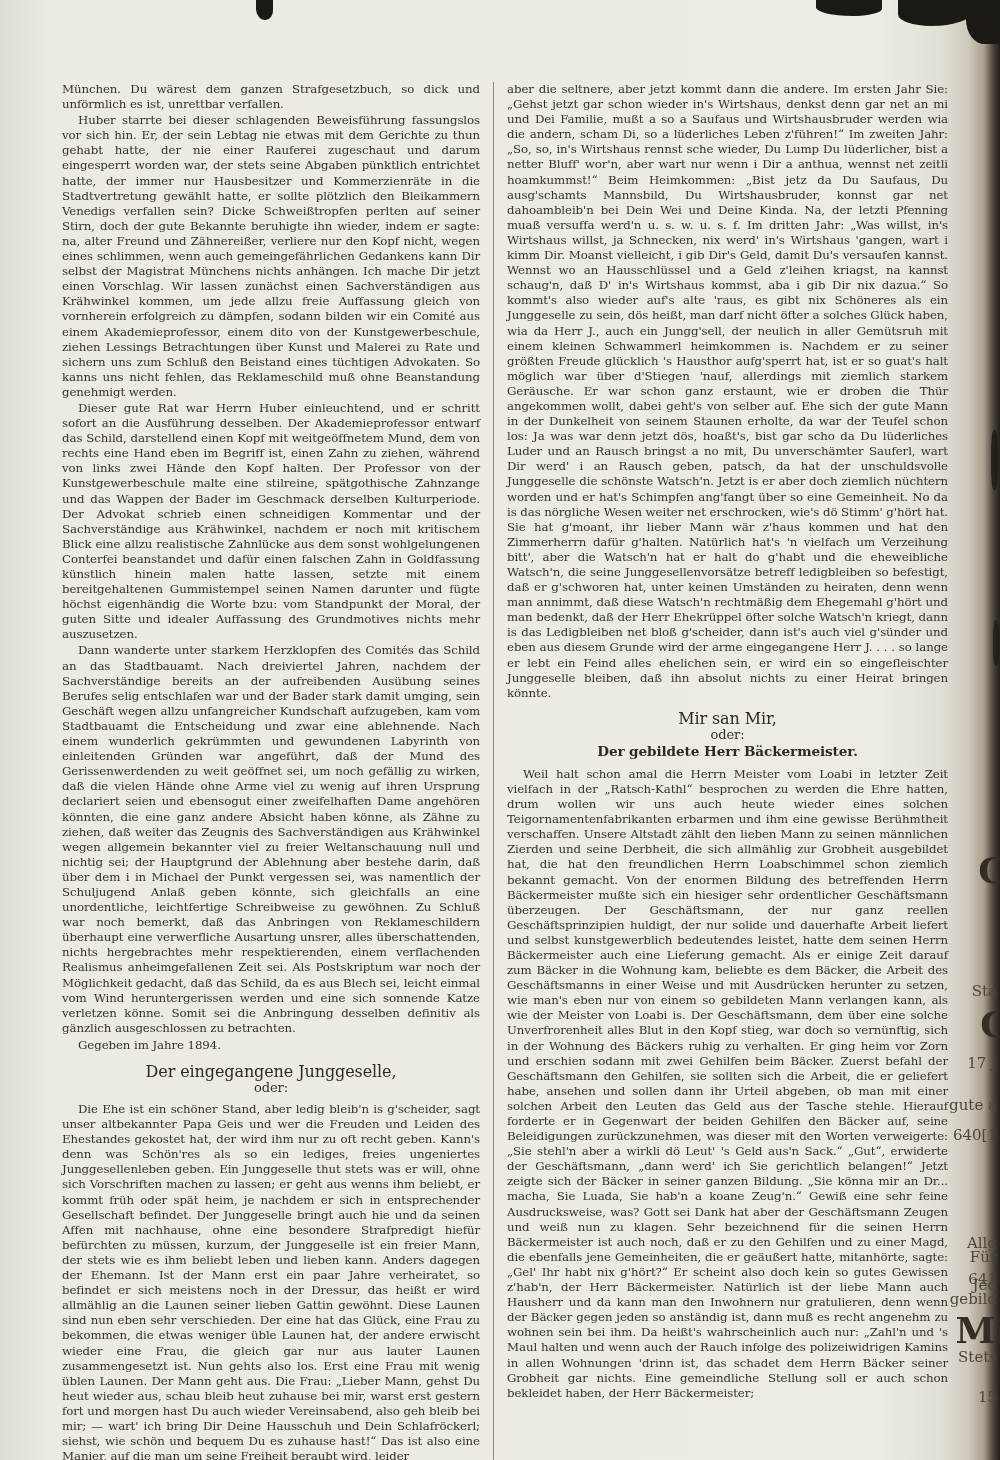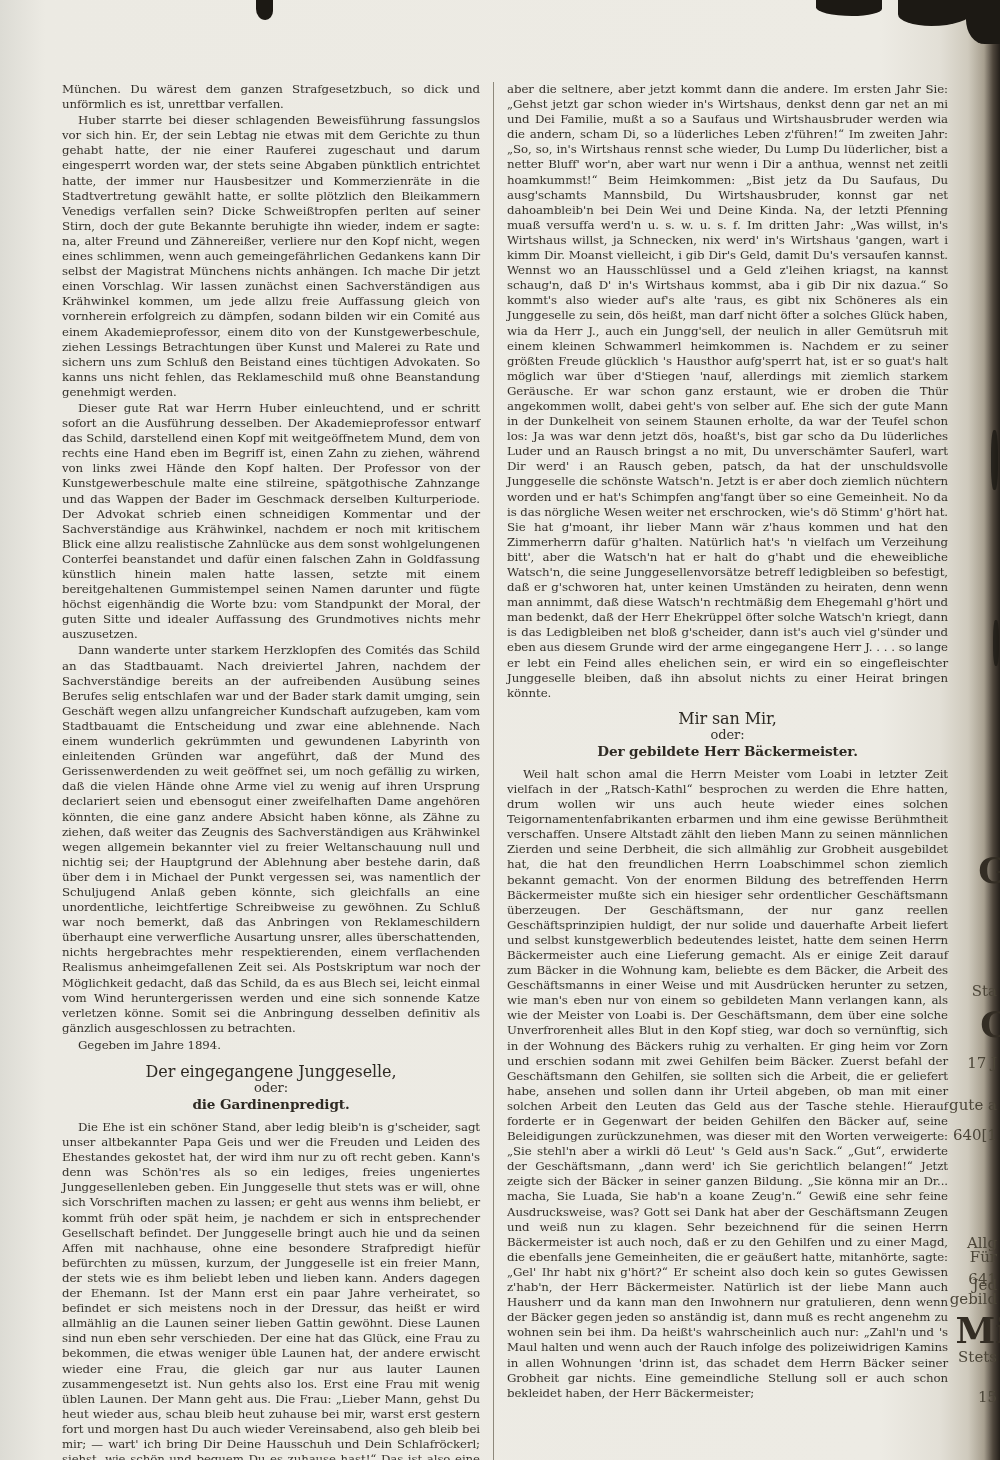--- a/index.html
+++ b/index.html
@@ -63,21 +63,20 @@
     <div class="col-left">
       <p class="noindent">München. Du wärest dem ganzen Strafgesetzbuch, so dick und unförmlich es ist, unrettbar verfallen.</p>
       <p>Huber starrte bei dieser schlagenden Beweisführung fassungslos vor sich hin. Er, der sein Lebtag nie etwas mit dem Gerichte zu thun gehabt hatte, der nie einer Rauferei zugeschaut und darum eingesperrt worden war, der stets seine Abgaben pünktlich entrichtet hatte, der immer nur Hausbesitzer und Kommerzienräte in die Stadtvertretung gewählt hatte, er sollte plötzlich den Bleikammern Venedigs verfallen sein? Dicke Schweißtropfen perlten auf seiner Stirn, doch der gute Bekannte beruhigte ihn wieder, indem er sagte: na, alter Freund und Zähnereißer, verliere nur den Kopf nicht, wegen eines schlimmen, wenn auch gemeingefährlichen Gedankens kann Dir selbst der Magistrat Münchens nichts anhängen. Ich mache Dir jetzt einen Vorschlag. Wir lassen zunächst einen Sachverständigen aus Krähwinkel kommen, um jede allzu freie Auffassung gleich von vornherein erfolgreich zu dämpfen, sodann bilden wir ein Comité aus einem Akademieprofessor, einem dito von der Kunstgewerbeschule, ziehen Lessings Betrachtungen über Kunst und Malerei zu Rate und sichern uns zum Schluß den Beistand eines tüchtigen Advokaten. So kanns uns nicht fehlen, das Reklameschild muß ohne Beanstandung genehmigt werden.</p>
       <p>Dieser gute Rat war Herrn Huber einleuchtend, und er schritt sofort an die Ausführung desselben. Der Akademieprofessor entwarf das Schild, darstellend einen Kopf mit weitgeöffnetem Mund, dem von rechts eine Hand eben im Begriff ist, einen Zahn zu ziehen, während von links zwei Hände den Kopf halten. Der Professor von der Kunstgewerbeschule malte eine stilreine, spätgothische Zahnzange und das Wappen der Bader im Geschmack derselben Kulturperiode. Der Advokat schrieb einen schneidigen Kommentar und der Sachverständige aus Krähwinkel, nachdem er noch mit kritischem Blick eine allzu realistische Zahnlücke aus dem sonst wohlgelungenen Conterfei beanstandet und dafür einen falschen Zahn in Goldfassung künstlich hinein malen hatte lassen, setzte mit einem bereitgehaltenen Gummistempel seinen Namen darunter und fügte höchst eigenhändig die Worte bzu: vom Standpunkt der Moral, der guten Sitte und idealer Auffassung des Grundmotives nichts mehr auszusetzen.</p>
       <p>Dann wanderte unter starkem Herzklopfen des Comités das Schild an das Stadtbauamt. Nach dreiviertel Jahren, nachdem der Sachverständige bereits an der aufreibenden Ausübung seines Berufes selig entschlafen war und der Bader stark damit umging, sein Geschäft wegen allzu unfangreicher Kundschaft aufzugeben, kam vom Stadtbauamt die Entscheidung und zwar eine ablehnende. Nach einem wunderlich gekrümmten und gewundenen Labyrinth von einleitenden Gründen war angeführt, daß der Mund des Gerissenwerdenden zu weit geöffnet sei, um noch gefällig zu wirken, daß die vielen Hände ohne Arme viel zu wenig auf ihren Ursprung declariert seien und ebensogut einer zweifelhaften Dame angehören könnten, die eine ganz andere Absicht haben könne, als Zähne zu ziehen, daß weiter das Zeugnis des Sachverständigen aus Krähwinkel wegen allgemein bekannter viel zu freier Weltanschauung null und nichtig sei; der Hauptgrund der Ablehnung aber bestehe darin, daß über dem i in Michael der Punkt vergessen sei, was namentlich der Schuljugend Anlaß geben könnte, sich gleichfalls an eine unordentliche, leichtfertige Schreibweise zu gewöhnen. Zu Schluß war noch bemerkt, daß das Anbringen von Reklameschildern überhaupt eine verwerfliche Ausartung unsrer, alles überschattenden, nichts hergebrachtes mehr respektierenden, einem verflachenden Realismus anheimgefallenen Zeit sei. Als Postskriptum war noch der Möglichkeit gedacht, daß das Schild, da es aus Blech sei, leicht einmal vom Wind heruntergerissen werden und eine sich sonnende Katze verletzen könne. Somit sei die Anbringung desselben definitiv als gänzlich ausgeschlossen zu betrachten.</p>
       <p class="dateline">Gegeben im Jahre 1894.</p>
 
       <div class="heading-block">
         <div class="h-main">Der eingegangene Junggeselle,</div>
         <div class="h-oder">oder:</div>
-        <div class="h-sub">die Gardinenpredigt.</div>
       </div>
 
       <p>Die Ehe ist ein schöner Stand, aber ledig bleib'n is g'scheider, sagt unser altbekannter Papa Geis und wer die Freuden und Leiden des Ehestandes gekostet hat, der wird ihm nur zu oft recht geben. Kann's denn was Schön'res als so ein lediges, freies ungeniertes Junggesellenleben geben. Ein Junggeselle thut stets was er will, ohne sich Vorschriften machen zu lassen; er geht aus wenns ihm beliebt, er kommt früh oder spät heim, je nachdem er sich in entsprechender Gesellschaft befindet. Der Junggeselle bringt auch hie und da seinen Affen mit nachhause, ohne eine besondere Strafpredigt hiefür befürchten zu müssen, kurzum, der Junggeselle ist ein freier Mann, der stets wie es ihm beliebt leben und lieben kann. Anders dagegen der Ehemann. Ist der Mann erst ein paar Jahre verheiratet, so befindet er sich meistens noch in der Dressur, das heißt er wird allmählig an die Launen seiner lieben Gattin gewöhnt. Diese Launen sind nun eben sehr verschieden. Der eine hat das Glück, eine Frau zu bekommen, die etwas weniger üble Launen hat, der andere erwischt wieder eine Frau, die gleich gar nur aus lauter Launen zusammengesetzt ist. Nun gehts also los. Erst eine Frau mit wenig üblen Launen. Der Mann geht aus. Die Frau: „Lieber Mann, gehst Du heut wieder aus, schau bleib heut zuhause bei mir, warst erst gestern fort und morgen hast Du auch wieder Vereinsabend, also geh bleib bei mir; — wart' ich bring Dir Deine Hausschuh und Dein Schlafröckerl; siehst, wie schön und bequem Du es zuhause hast!“ Das ist also eine Manier, auf die man um seine Freiheit beraubt wird, leider</p>
     </div>
 
     <div class="divider"></div>
 
     <div class="col-right">
       <p class="noindent">aber die seltnere, aber jetzt kommt dann die andere. Im ersten Jahr Sie: „Gehst jetzt gar schon wieder in's Wirtshaus, denkst denn gar net an mi und Dei Familie, mußt a so a Saufaus und Wirtshausbruder werden wia die andern, scham Di, so a lüderliches Leben z'führen!“ Im zweiten Jahr: „So, so, in's Wirtshaus rennst sche wieder, Du Lump Du lüderlicher, bist a netter Bluff' wor'n, aber wart nur wenn i Dir a anthua, wennst net zeitli hoamkummst!“ Beim Heimkommen: „Bist jetz da Du Saufaus, Du ausg'schamts Mannsbild, Du Wirtshausbruder, konnst gar net dahoambleib'n bei Dein Wei und Deine Kinda. Na, der letzti Pfenning muaß versuffa werd'n u. s. w. u. s. f. Im dritten Jahr: „Was willst, in's Wirtshaus willst, ja Schnecken, nix werd' in's Wirtshaus 'gangen, wart i kimm Dir. Moanst vielleicht, i gib Dir's Geld, damit Du's versaufen kannst. Wennst wo an Hausschlüssel und a Geld z'leihen kriagst, na kannst schaug'n, daß D' in's Wirtshaus kommst, aba i gib Dir nix dazua.“ So kommt's also wieder auf's alte 'raus, es gibt nix Schöneres als ein Junggeselle zu sein, dös heißt, man darf nicht öfter a solches Glück haben, wia da Herr J., auch ein Jungg'sell, der neulich in aller Gemütsruh mit einem kleinen Schwammerl heimkommen is. Nachdem er zu seiner größten Freude glücklich 's Hausthor aufg'sperrt hat, ist er so guat's halt möglich war über d'Stiegen 'nauf, allerdings mit ziemlich starkem Geräusche. Er war schon ganz erstaunt, wie er droben die Thür angekommen wollt, dabei geht's von selber auf. Ehe sich der gute Mann in der Dunkelheit von seinem Staunen erholte, da war der Teufel schon los: Ja was war denn jetzt dös, hoaßt's, bist gar scho da Du lüderliches Luder und an Rausch bringst a no mit, Du unverschämter Sauferl, wart Dir werd' i an Rausch geben, patsch, da hat der unschuldsvolle Junggeselle die schönste Watsch'n. Jetzt is er aber doch ziemlich nüchtern worden und er hat's Schimpfen ang'fangt über so eine Gemeinheit. No da is das nörgliche Wesen weiter net erschrocken, wie's dö Stimm' g'hört hat. Sie hat g'moant, ihr lieber Mann wär z'haus kommen und hat den Zimmerherrn dafür g'halten. Natürlich hat's 'n vielfach um Verzeihung bitt', aber die Watsch'n hat er halt do g'habt und die eheweibliche Watsch'n, die seine Junggesellenvorsätze betreff ledigbleiben so befestigt, daß er g'schworen hat, unter keinen Umständen zu heiraten, denn wenn man annimmt, daß diese Watsch'n rechtmäßig dem Ehegemahl g'hört und man bedenkt, daß der Herr Ehekrüppel öfter solche Watsch'n kriegt, dann is das Ledigbleiben net bloß g'scheider, dann ist's auch viel g'sünder und eben aus diesem Grunde wird der arme eingegangene Herr J. . . . so lange er lebt ein Feind alles ehelichen sein, er wird ein so eingefleischter Junggeselle bleiben, daß ihn absolut nichts zu einer Heirat bringen könnte.</p>
 

